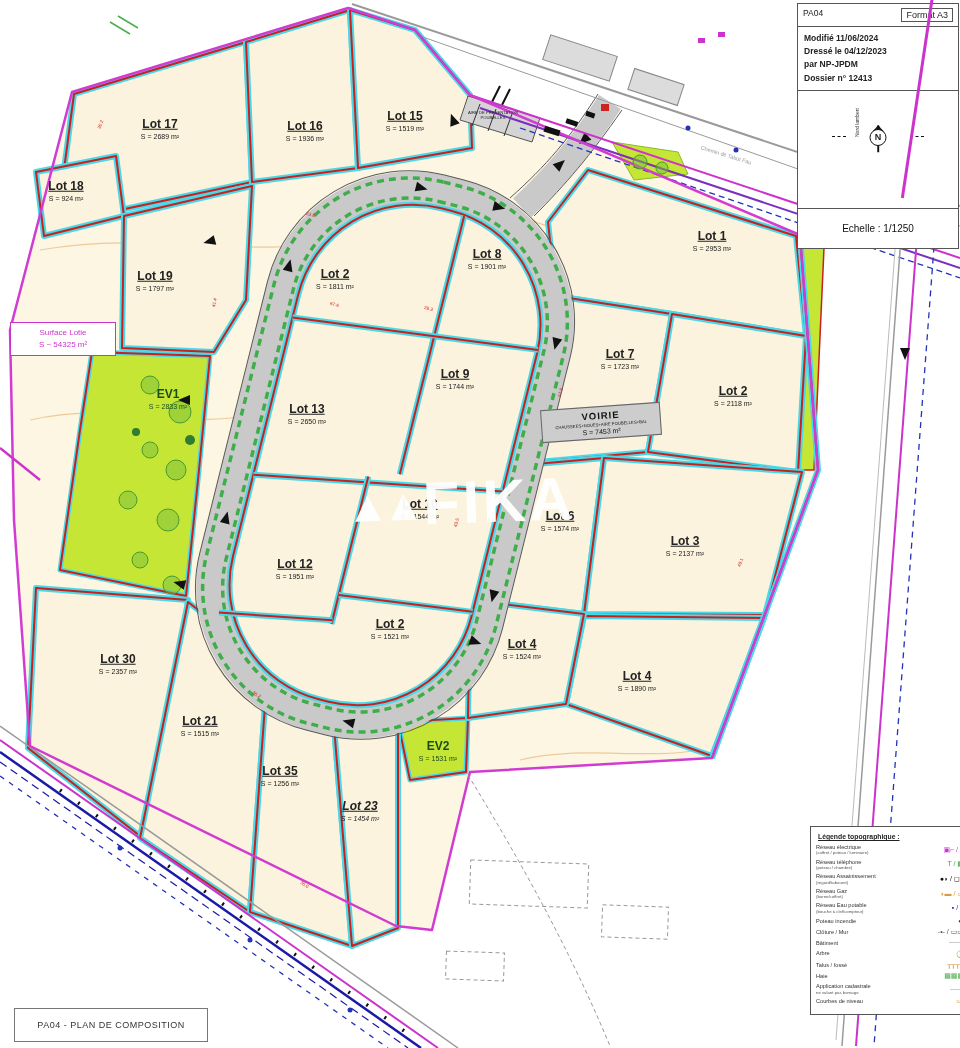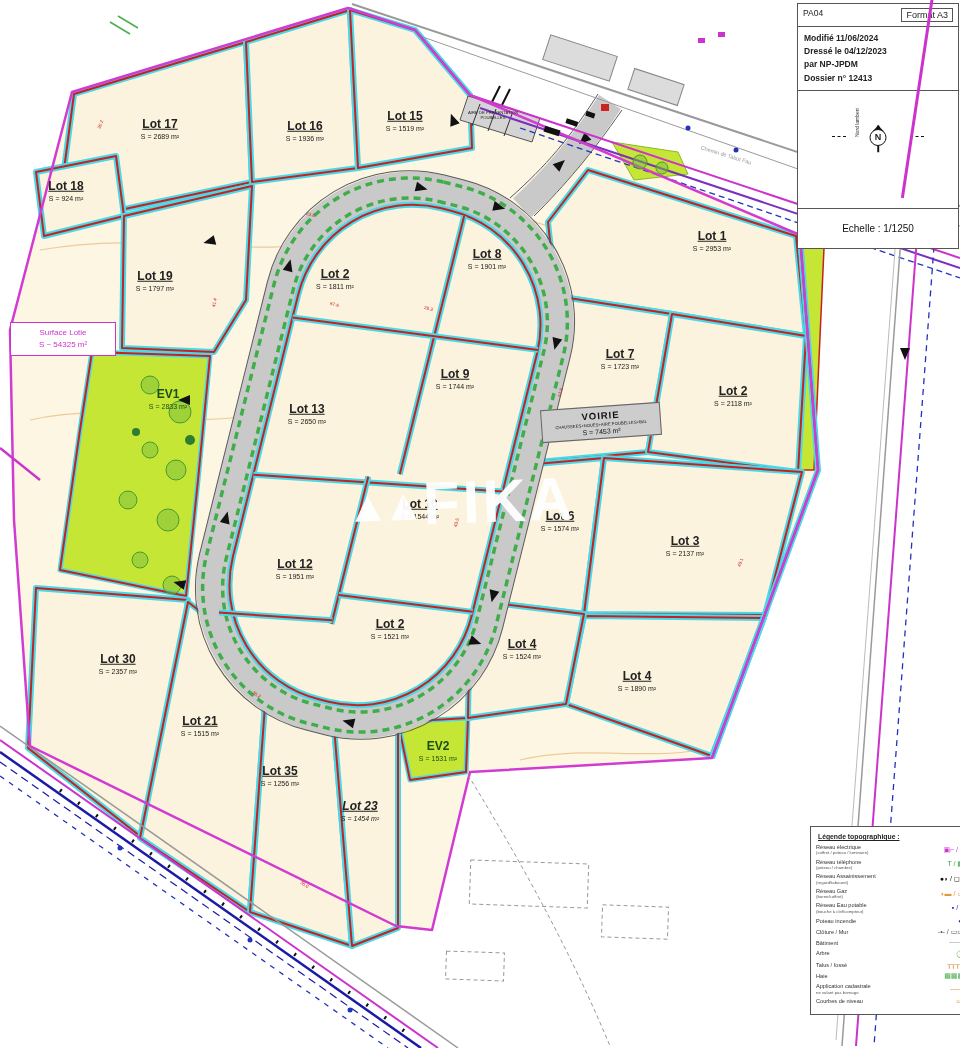--- a/index.html
+++ b/index.html
@@ -524,14 +524,17 @@
         </div>
         <div class="lg-row">
           <div>
             <div class="lg-label">Courbes de niveau</div>
           </div>
           <span class="lg-sym" style="color: rgb(224, 154, 60);">≈≈</span>
         </div>
       </div>
 </div>
 
+<div class="ovl footer-box">
+  <span>PA04 - PLAN DE COMPOSITION</span>
+</div>
 
 </div>
 
 </body></html>

